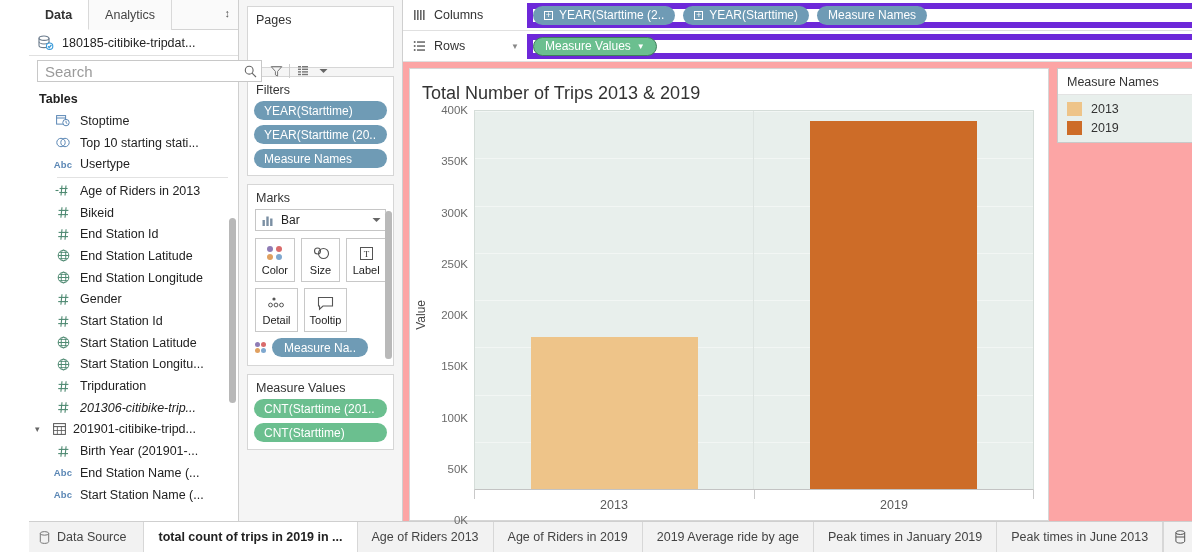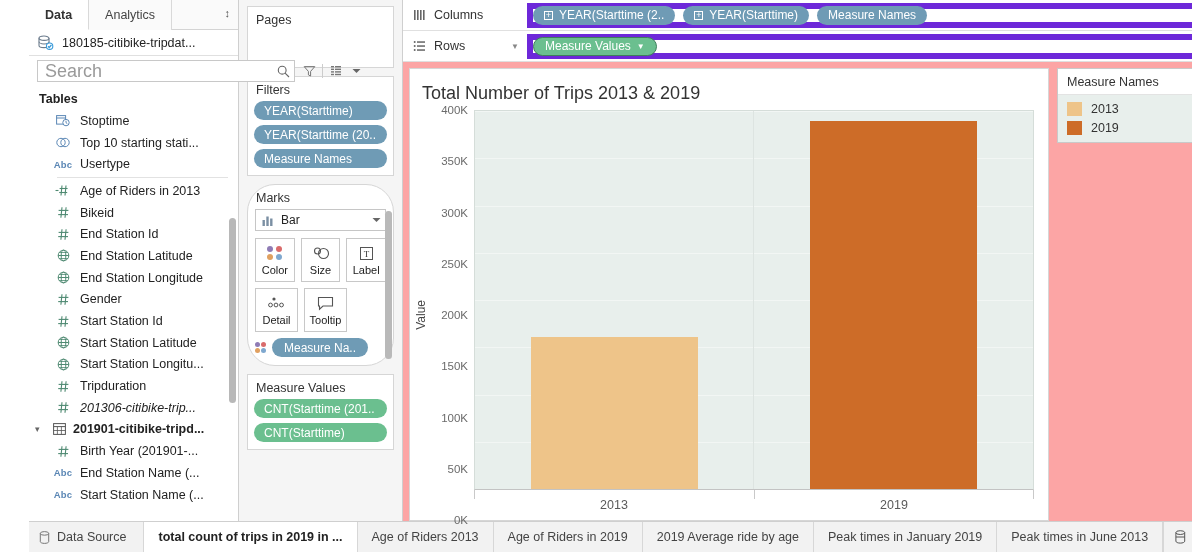--- a/index.html
+++ b/index.html
@@ -36,39 +36,39 @@
   .ds-row { display: flex; align-items: center; gap: 8px; height: 26px; padding: 0 8px;
             border-bottom: 1px solid #e0e0e0; }
   .ds-name { font-size: 12.5px; color: #222; white-space: nowrap; overflow: hidden; }
 
   .search-row { display: flex; align-items: center; gap: 0; height: 30px; padding: 4px 8px 4px 8px; }
   .search-box {
     flex: 1 1 auto; height: 22px; border: 1px solid #c8c8c8; background: #fff;
     display: flex; align-items: center; padding: 0 4px 0 7px; position: relative;
   }
   .search-box input {
-    border: 0; outline: 0; flex: 1 1 auto; font-size: 18px; font-family: inherit; color: #333;
+    border: 0; outline: 0; flex: 1 1 auto; font-size: 15px; font-family: inherit; color: #333;
     background: transparent;
   }
   .search-box input::placeholder { color: #9a9a9a; }
   .tb-icons { display: flex; align-items: center; gap: 0; padding-left: 4px; }
   .tb-btn { width: 20px; height: 22px; display: flex; align-items: center; justify-content: center; }
   .tb-sep { width: 1px; height: 14px; background: #ccc; margin: 0 3px; }
 
   .tables-hd { font-weight: bold; font-size: 12.5px; padding: 6px 0 4px 10px; color: #222; }
   .field-list { flex: 1 1 auto; overflow: hidden; position: relative; padding-bottom: 2px; }
   .fld { display: flex; align-items: center; height: 21.7px; padding-left: 26px; gap: 9px; white-space: nowrap; }
   .fld .ic { width: 16px; flex: 0 0 16px; display: flex; align-items: center; justify-content: center;
              color: #4f8a72; font-size: 12px; }
   .fld .ic.abc { color: #5b87b5; font-size: 9.5px; font-weight: bold; letter-spacing: .2px; }
   .fld .ic.blue { color: #5b87b5; }
   .fld .lbl { font-size: 12.5px; color: #222; overflow: hidden; text-overflow: ellipsis; }
   .fld .lbl.italic { font-style: italic; }
   .fld.tbl-hd { padding-left: 6px; gap: 6px; }
-  .fld.tbl-hd .lbl { font-weight: bold; text-align: right; }
+  .fld.tbl-hd .lbl { font-weight: normal; text-align: right; }
   .fld .caret { width: 10px; flex: 0 0 10px; color: #666; font-size: 9px; }
   .fld-sep { height: 1px; background: #e2e2e2; margin: 2px 10px 2px 28px; }
   .pane-scroll {
     position: absolute; right: 2px; top: 0; width: 7px; border-radius: 4px; background: #b8b8b8;
   }
 
   
   .shelf-col {
     width: 164px; flex: 0 0 164px; background: #f5f5f5;
     padding: 6px 8px 0 8px; display: flex; flex-direction: column; gap: 8px;
@@ -78,21 +78,21 @@
   .card-hd { font-size: 12.5px; color: #333; padding: 6px 8px 4px 8px; }
   .card-body { padding: 0 6px 7px 6px; display: flex; flex-direction: column; gap: 5px; }
   .pill {
     height: 19px; border-radius: 10px; display: flex; align-items: center;
     padding: 0 10px; font-size: 12px; color: #ffffff; white-space: nowrap; overflow: hidden;
   }
   .pill.blue { background: #6f9bb5; }
   .pill.green { background: #6bbf8f; }
   .card.pages-card { height: 62px; }
   .card.filters-card { }
-  .card.marks-card { flex: 0 0 auto; border-radius: 28px; }
+  .card.marks-card { flex: 0 0 auto; }
   .marks-inner { padding: 0 7px 8px 7px; position: relative; }
   .mark-type {
     height: 22px; border: 1px solid #c6c6c6; background: #fff; display: flex; align-items: center;
     padding: 0 4px 0 6px; gap: 7px; font-size: 12px; color: #222; margin-bottom: 7px;
   }
   .mark-type .cap { flex: 1 1 auto; }
   .btn-grid { display: flex; gap: 6px; margin-bottom: 6px; }
   .mbtn {
     width: 43px; height: 44px; border: 1px solid #c8c8c8; background: #fff;
     display: flex; flex-direction: column; align-items: center; justify-content: center; gap: 2px;

